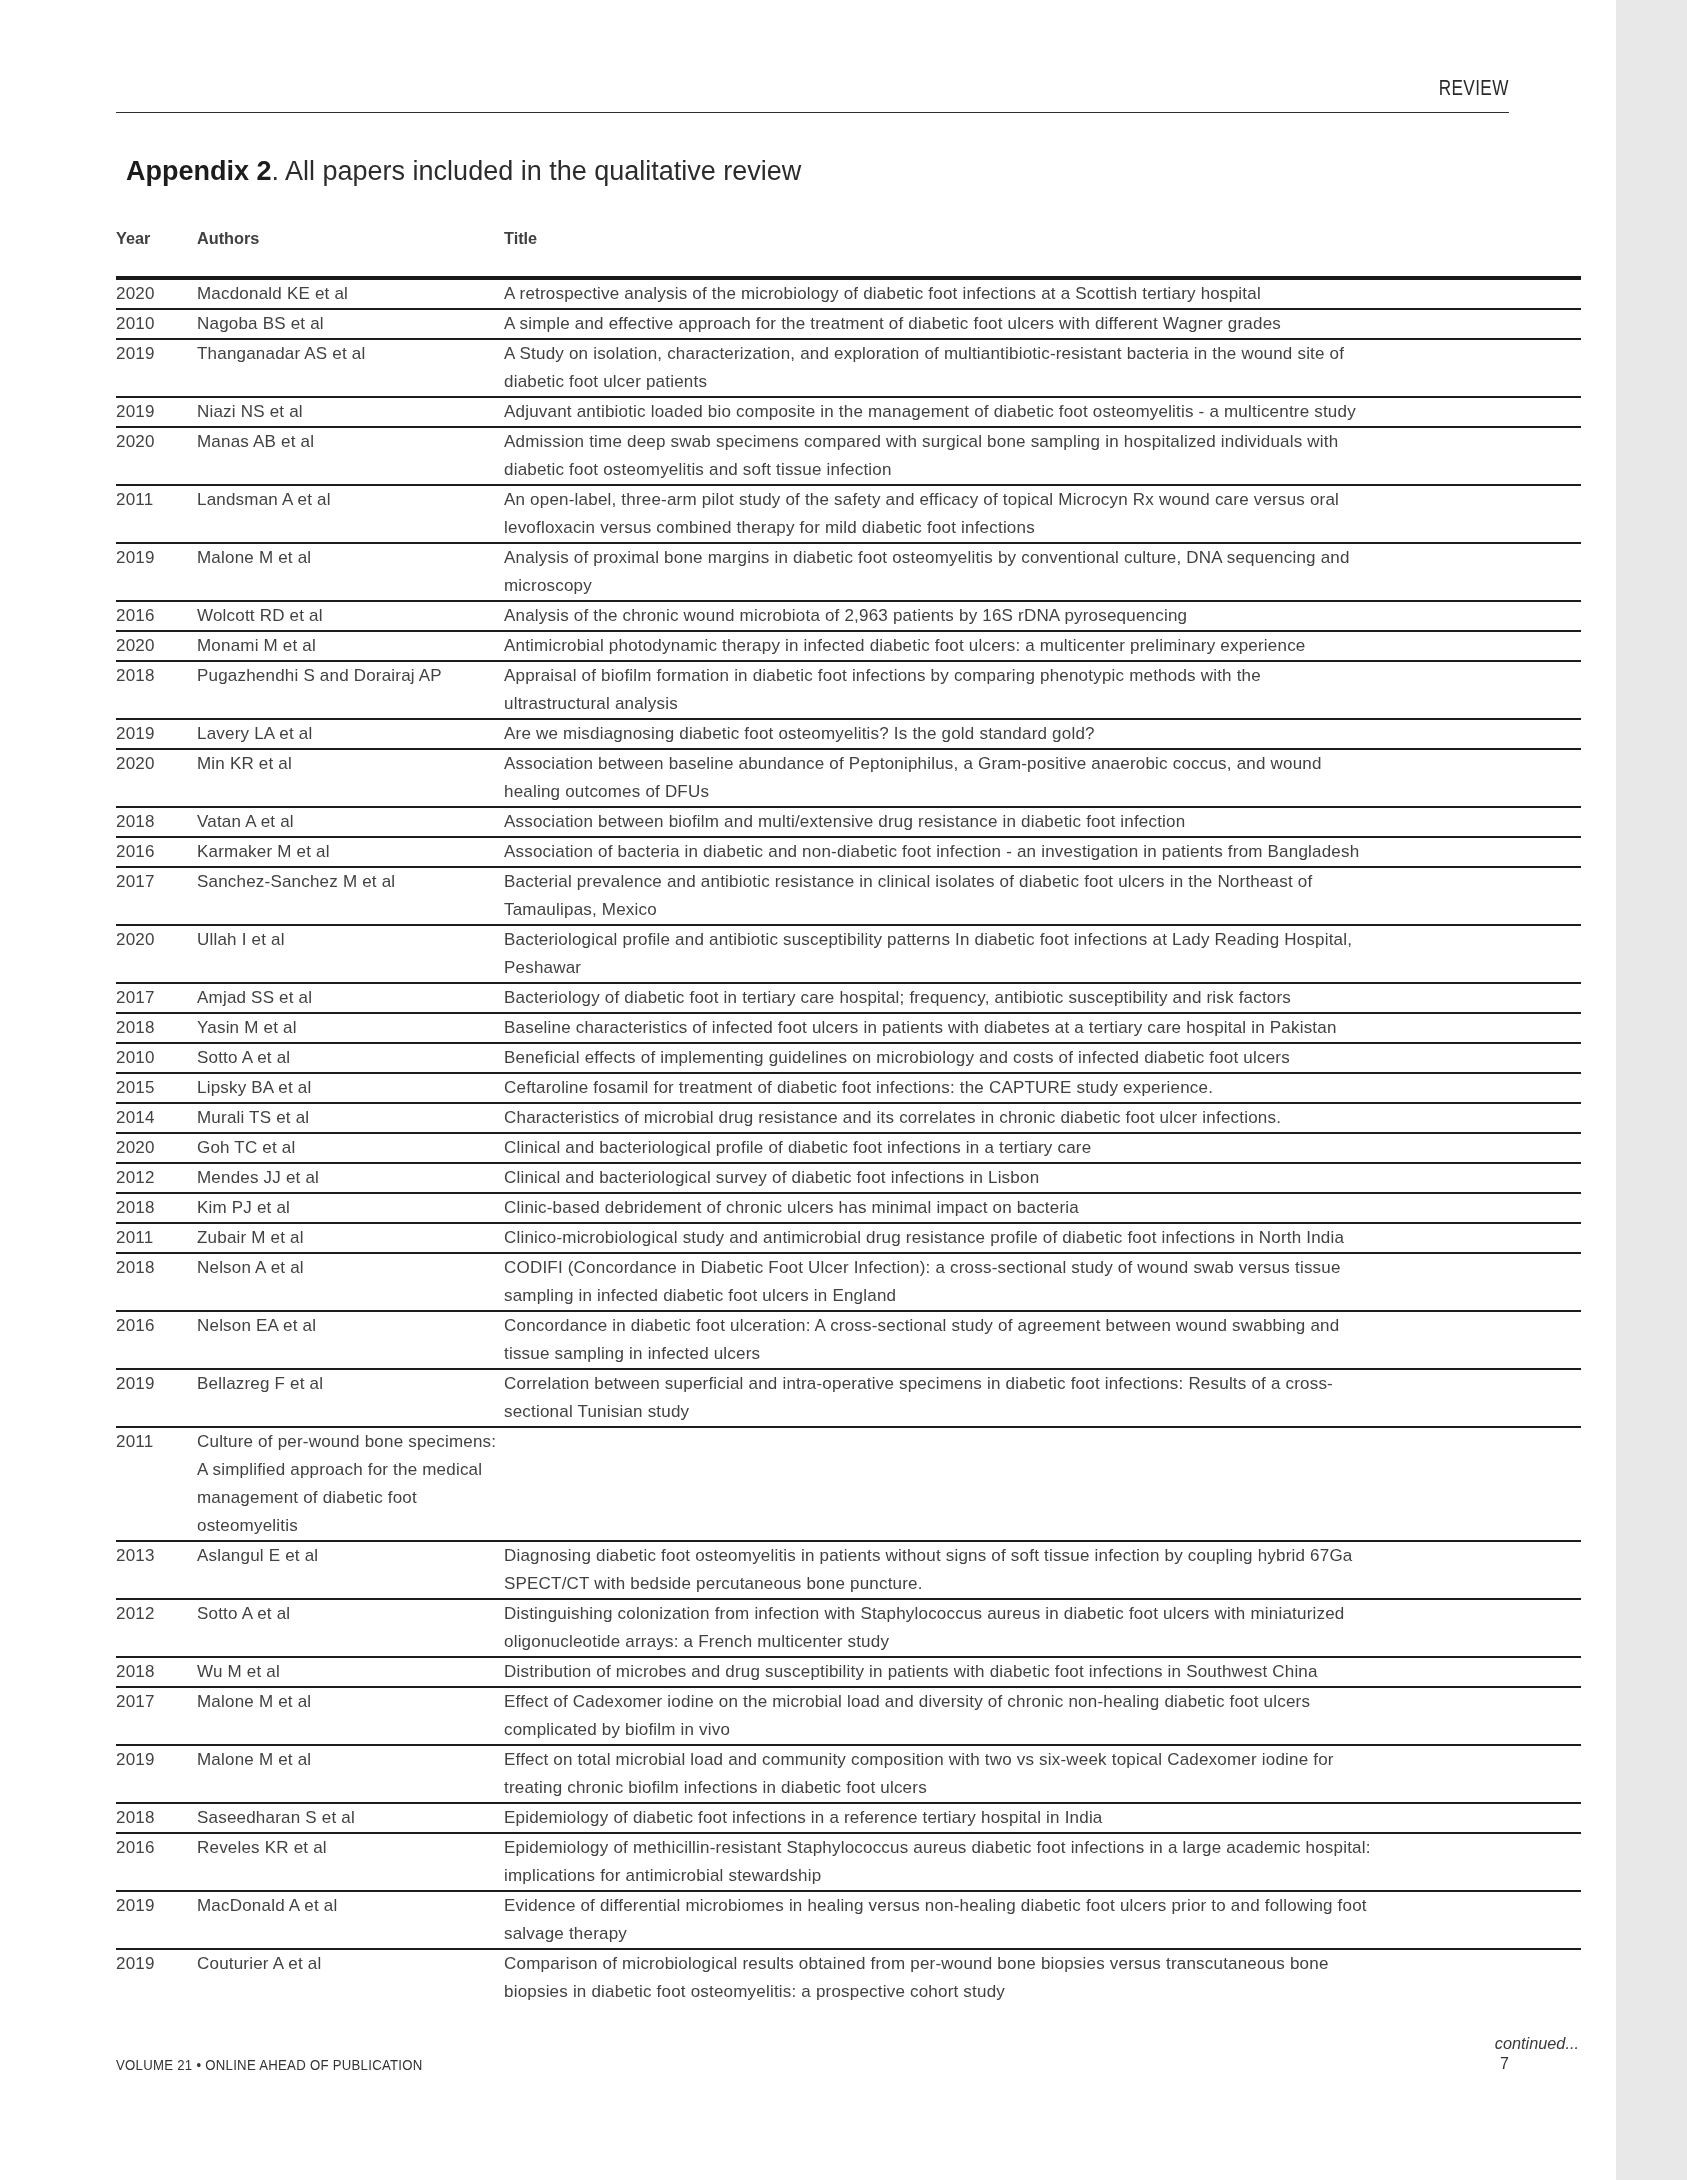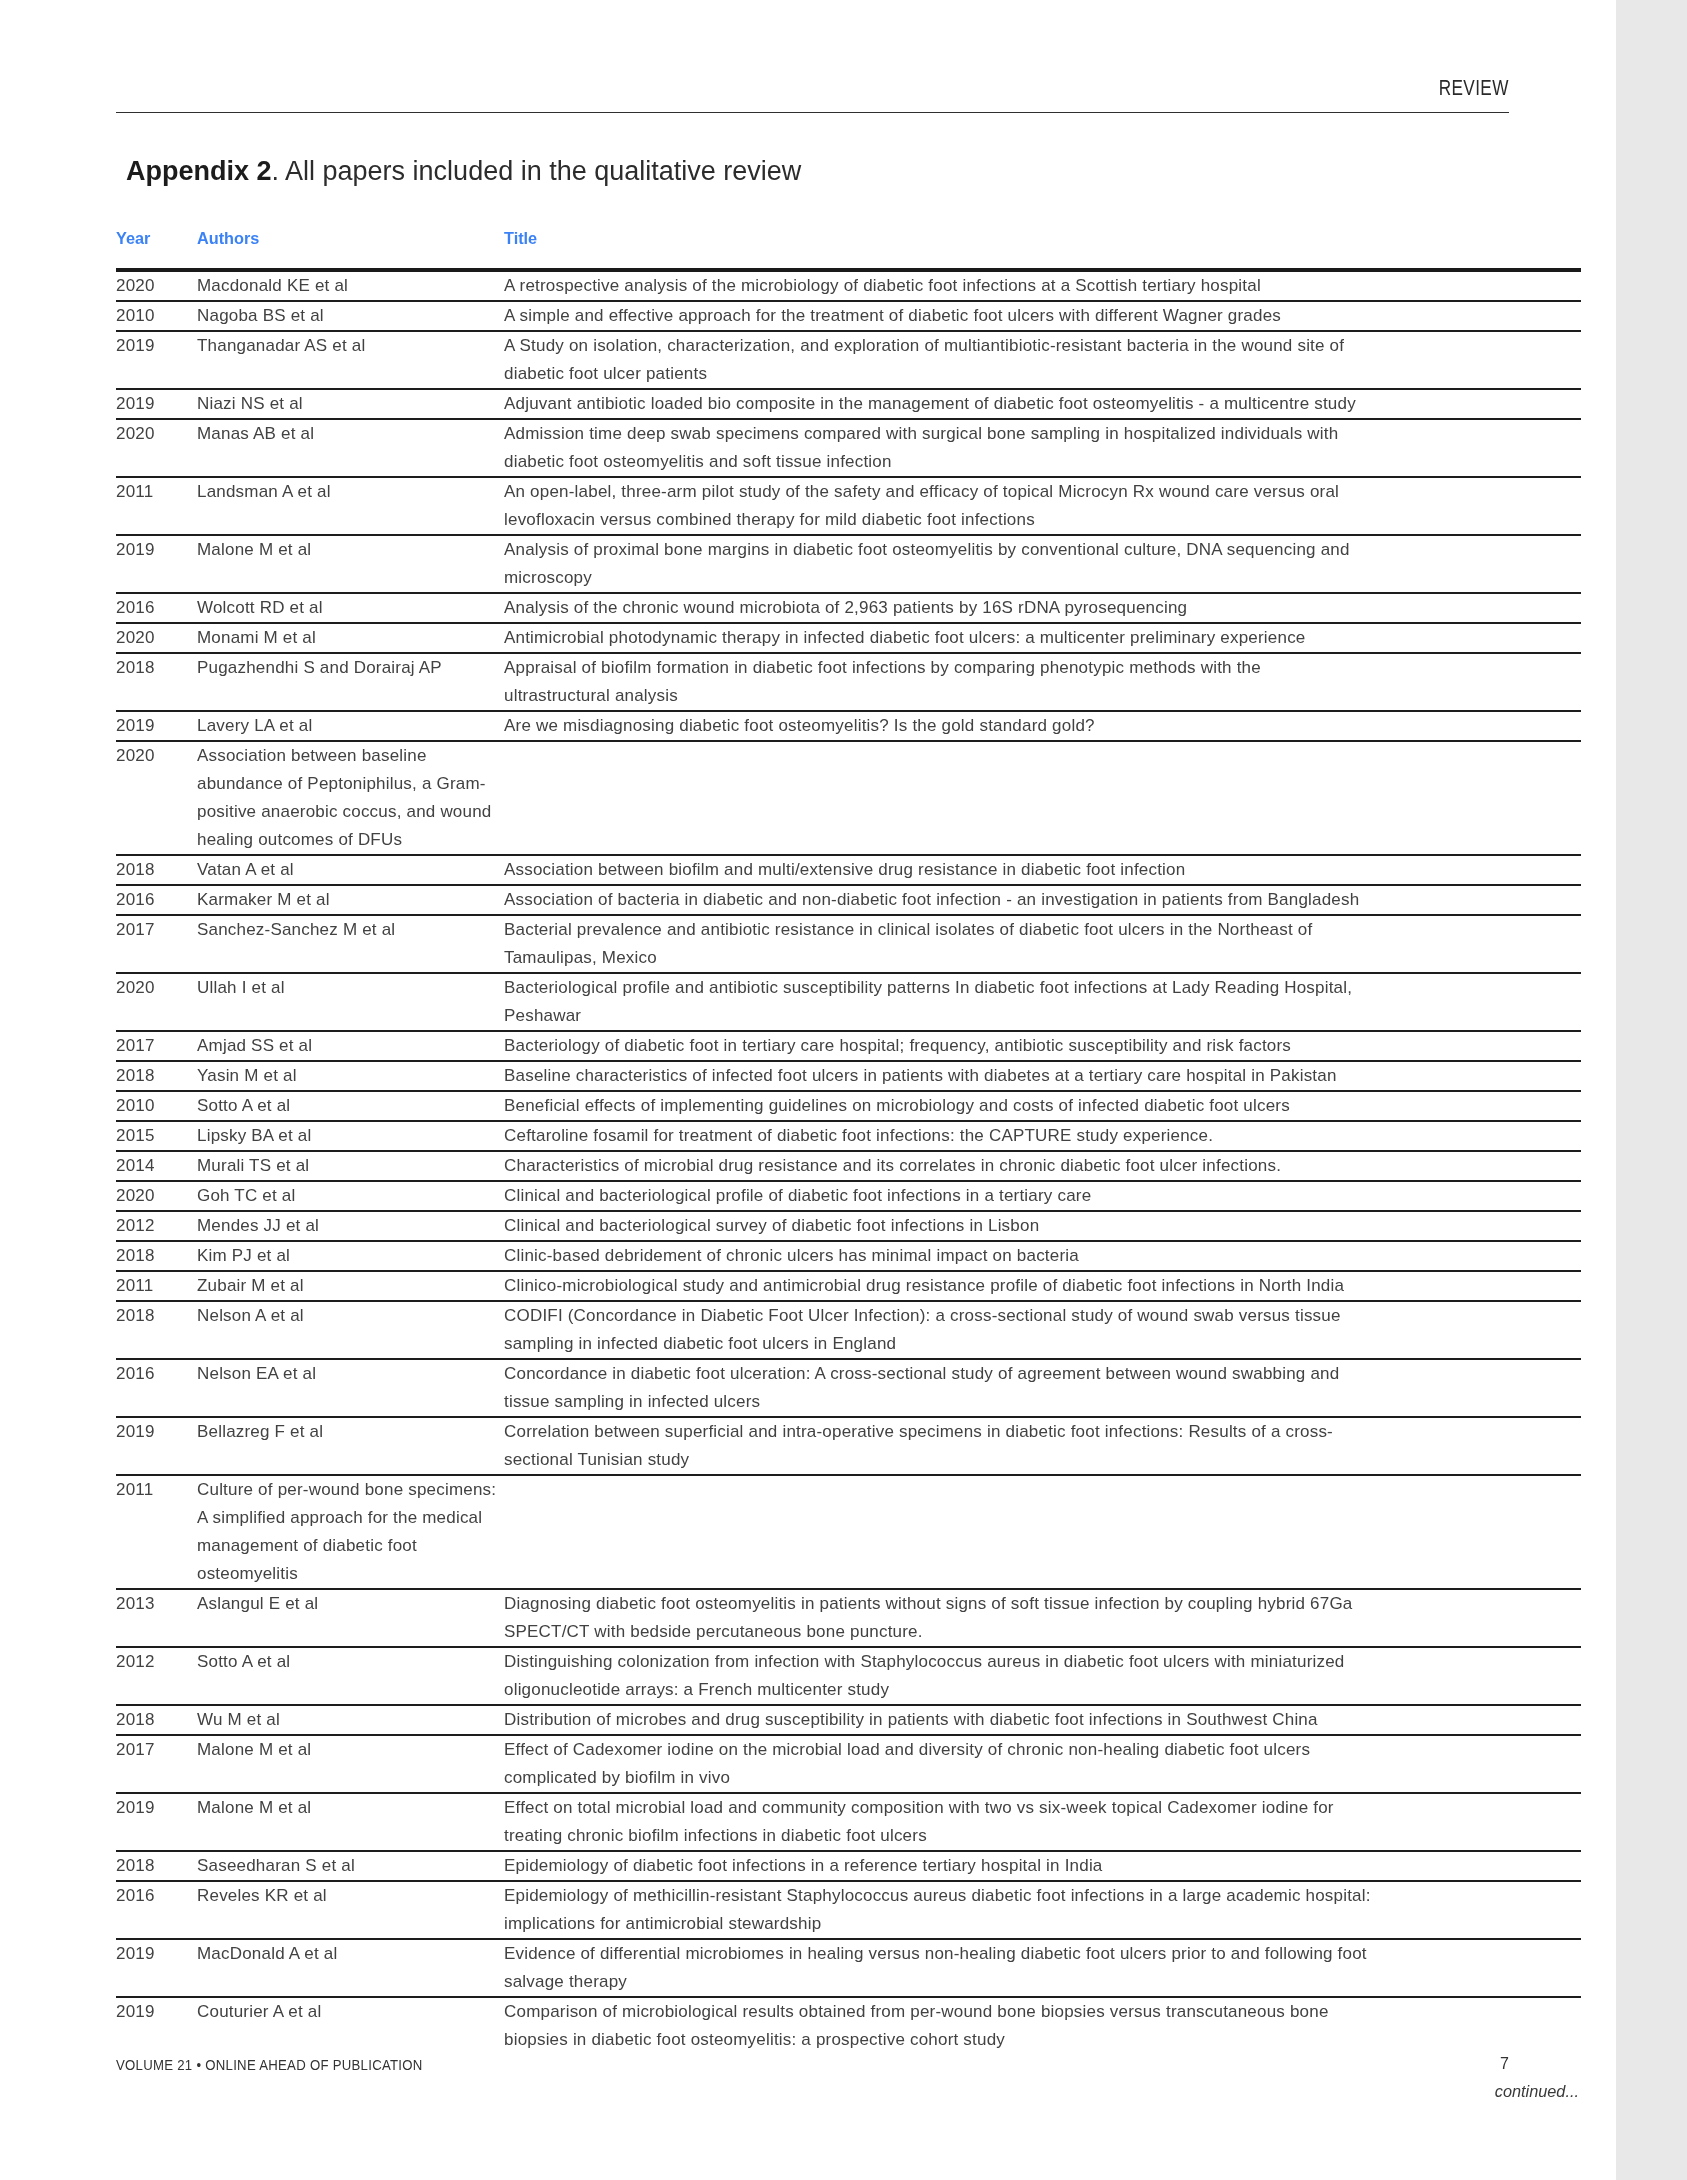--- a/index.html
+++ b/index.html
@@ -24,22 +24,22 @@
   .appendix-title{
     position:absolute;left:126px;top:156px;
     font-size:27px;color:#2c2c2c;
   }
   .appendix-title .bold{font-weight:700;color:#1c1c1c;}
   .papers-table{
     position:absolute;left:116px;top:224px;width:1465px;
   }
   .thead{
     display:grid;grid-template-columns:81px 307px 1fr;
-    font-weight:700;font-size:16.3px;color:#3b82f6;
-    padding-bottom:16px;
+    font-weight:700;font-size:16.3px;color:#404040;
+    padding-bottom:24px;
     border-bottom:4px solid #1a1a1a;
     line-height:28px;
   }
   .row{
     display:grid;grid-template-columns:81px 307px 1fr;
     font-size:17px;line-height:28px;
     border-bottom:2px solid #1d1d1d;
     letter-spacing:0.2px;
     color:#424242;
   }
@@ -138,20 +138,21 @@
           <div class="c-title">Appraisal of biofilm formation in diabetic foot infections by comparing phenotypic methods with the
 ultrastructural analysis</div>
         </div>
         <div class="row">
           <div class="c-year">2019</div>
           <div class="c-auth">Lavery LA et al</div>
           <div class="c-title">Are we misdiagnosing diabetic foot osteomyelitis? Is the gold standard gold?</div>
         </div>
         <div class="row">
           <div class="c-year">2020</div>
+          <div class="c-auth">Min KR et al</div>
           <div class="c-title">Association between baseline abundance of Peptoniphilus, a Gram-positive anaerobic coccus, and wound
 healing outcomes of DFUs</div>
         </div>
         <div class="row">
           <div class="c-year">2018</div>
           <div class="c-auth">Vatan A et al</div>
           <div class="c-title">Association between biofilm and multi/extensive drug resistance in diabetic foot infection</div>
         </div>
         <div class="row">
           <div class="c-year">2016</div>

